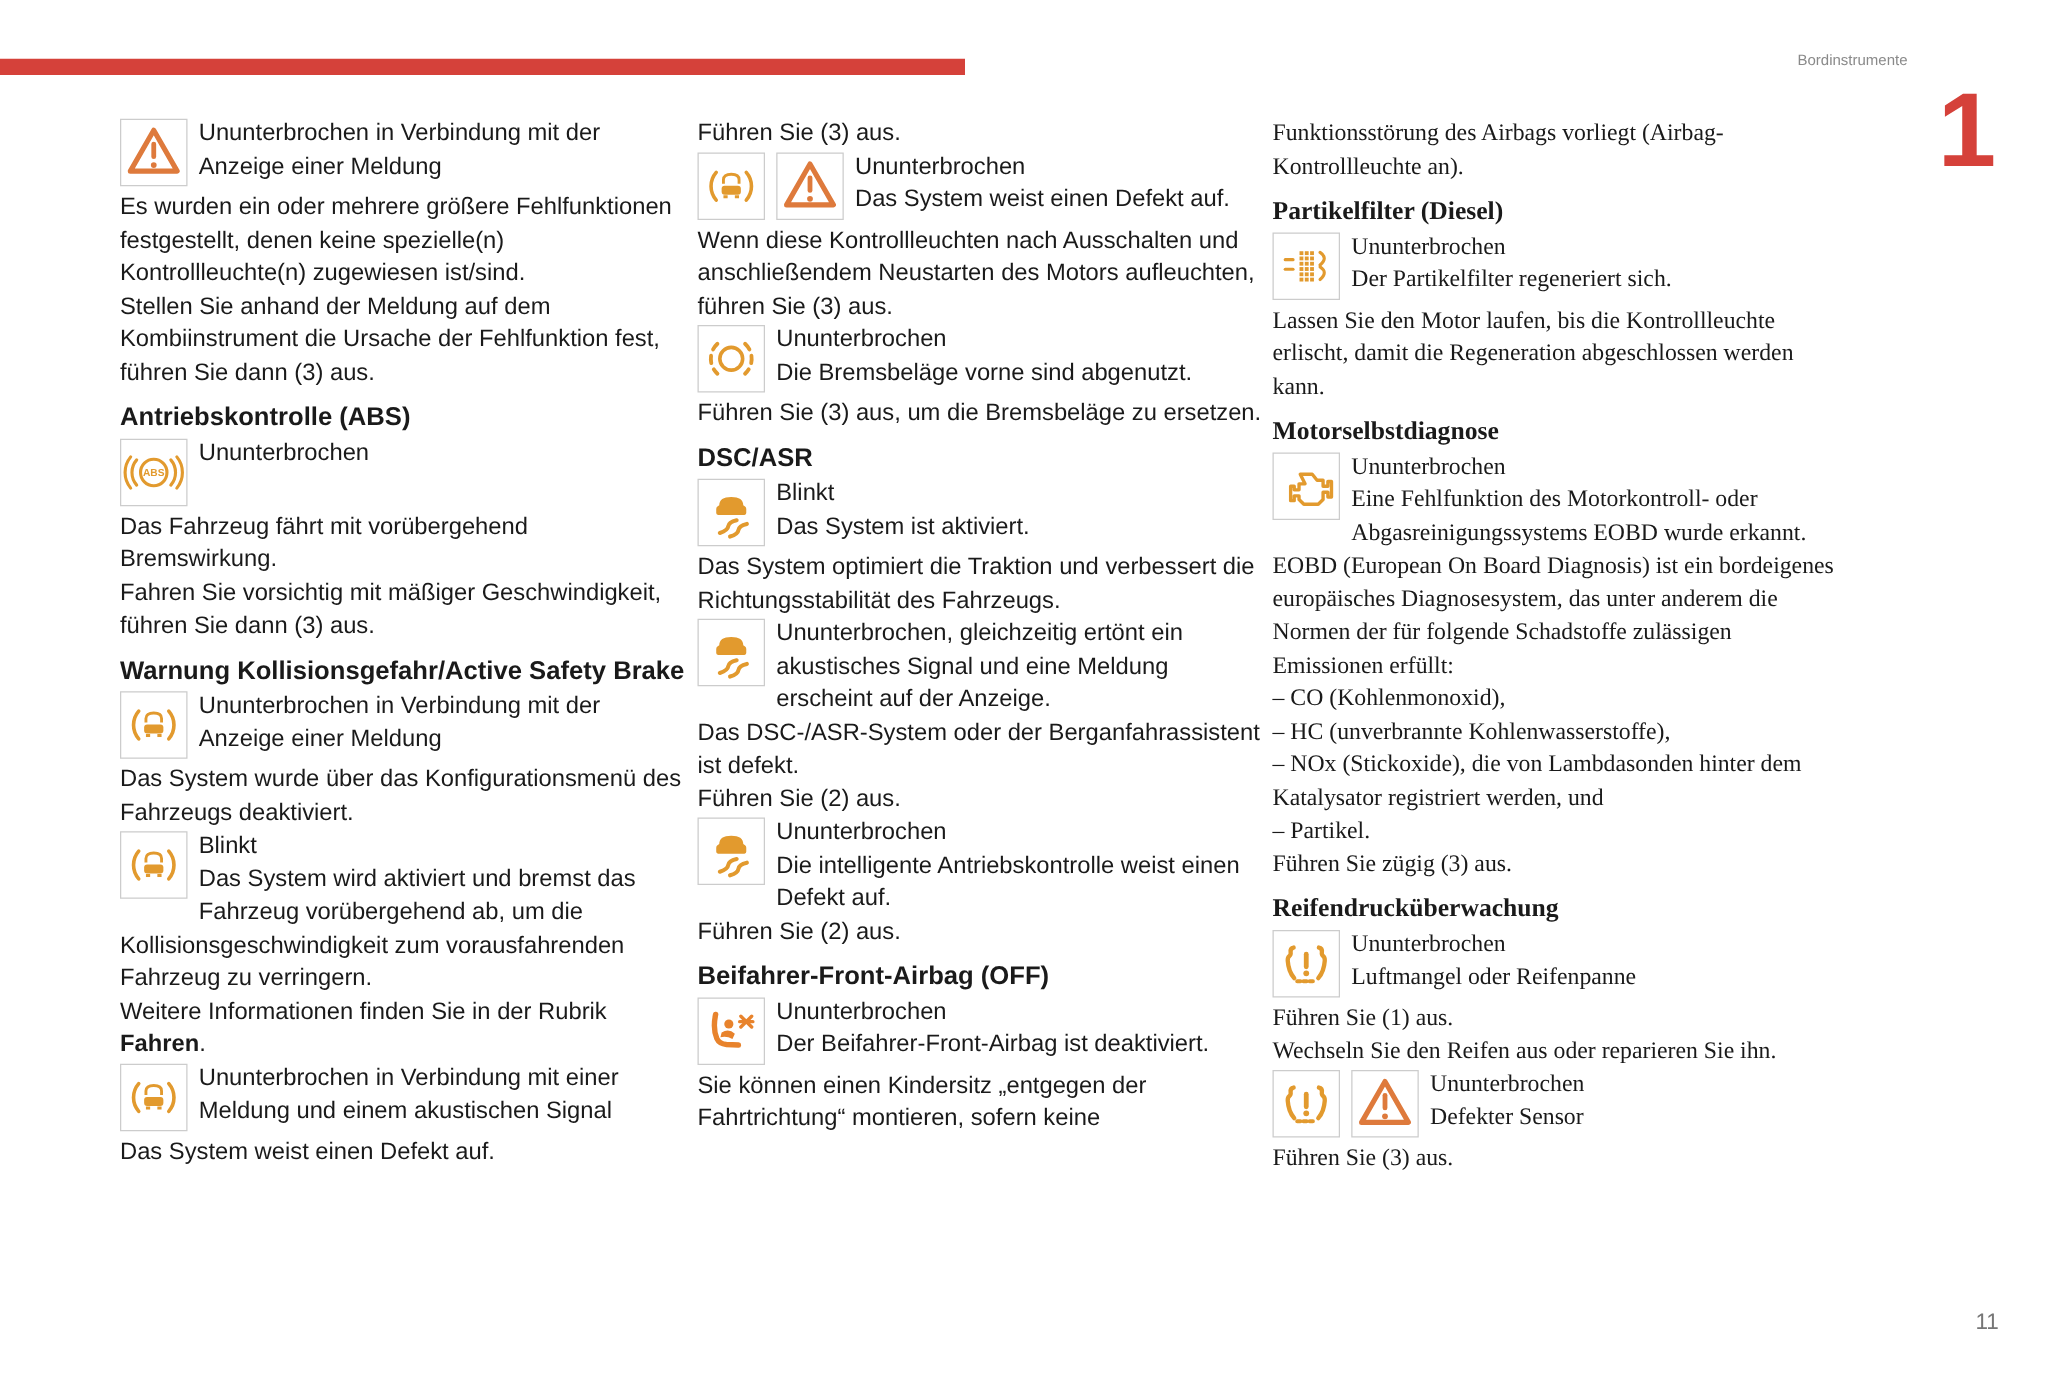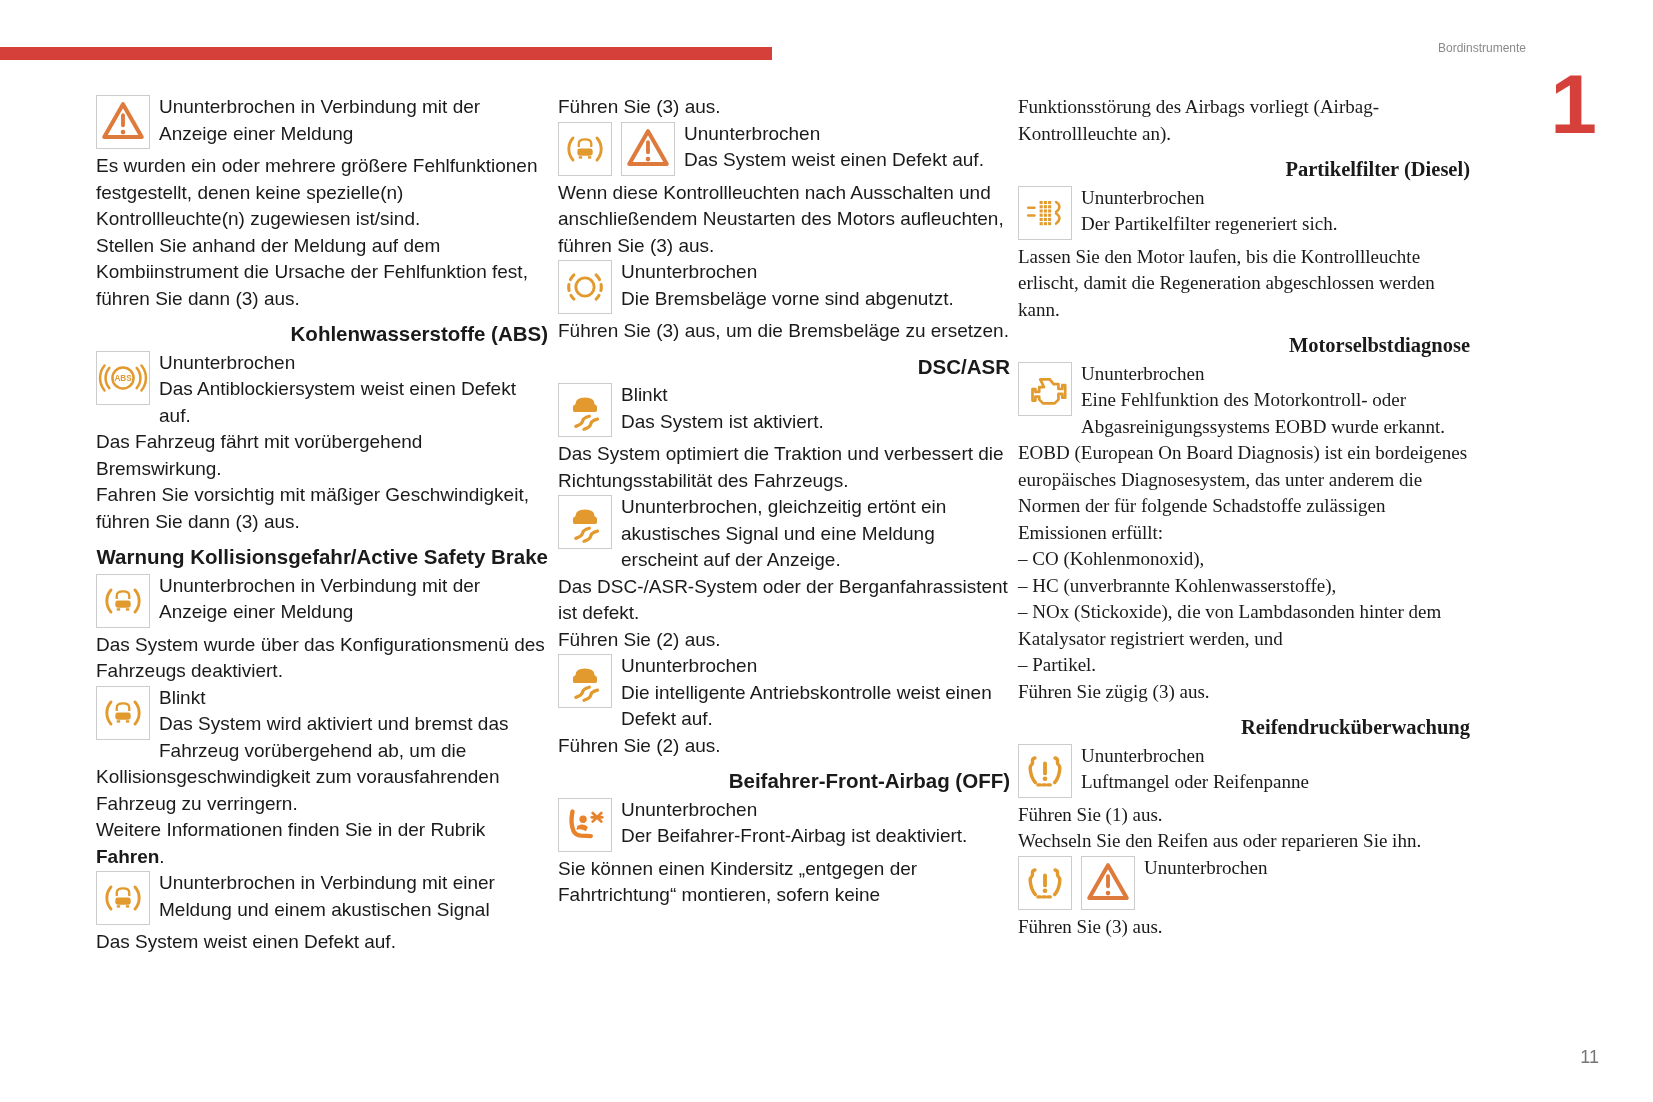--- a/index.html
+++ b/index.html
@@ -13,21 +13,21 @@
   .header-title { position:absolute; top:41px; right:127px; font-size:12px; color:#8a8a8a; }
   .chapter-num { position:absolute; top:62px; right:58px; font-size:84px; font-weight:bold; color:#d5413a; line-height:1; letter-spacing:-2px; }
   .page-num { position:absolute; top:1047px; right:54px; font-size:18px; font-weight:normal; color:#767676; }
 
   .col { position:absolute; top:94px; width:452px; font-size:19px; line-height:26.5px; }
   .col-1 { left:96px; }
   .col-2 { left:558px; }
   .col-3 { left:1018px;font-family:Liberation Serif, serif; }
 
   .para { clear:left; }
-  .heading { clear:left; font-weight:bold; font-size:20.5px; line-height:26.5px; margin-top:9px; margin-bottom:2px;text-align:right; }
+  .heading { clear:left; font-weight:bold; font-size:20.5px; line-height:26.5px; margin-top:9px; margin-bottom:2px; }
   .entry { clear:left; }
   .iconbox {
     float:left; width:54px; height:54px; border:1px solid #cccccc; background:#fff;
     margin:1px 9px 4px 0; display:flex; align-items:center; justify-content:center;
   }
   .iconbox svg { width:50px; height:50px; display:block; }
   .state, .ebody { }
   .ebody.cl { clear:left; }
 </style>
 </head>
@@ -129,29 +129,28 @@
     <span class="iconbox">
         <svg viewBox="0 0 52 52">
           <use href="#i-warn"></use>
         </svg>
       </span>
     <div class="state">Ununterbrochen in Verbindung mit der Anzeige einer Meldung</div>
   </div>
   <p class="para">Es wurden ein oder mehrere größere Fehlfunktionen festgestellt, denen keine spezielle(n) Kontrollleuchte(n) zugewiesen ist/sind.</p>
   <p class="para">Stellen Sie anhand der Meldung auf dem Kombiinstrument die Ursache der Fehlfunktion fest, führen Sie dann (3) aus.</p>
 
-  <div class="heading">Kohlenwasserstoffe (ABS)</div>
+  <div class="heading">Antriebskontrolle (ABS)</div>
   <div class="entry">
     <span class="iconbox">
         <svg viewBox="0 0 52 52">
           <use href="#i-abs"></use>
         </svg>
       </span>
     <div class="state">Ununterbrochen</div>
-    <div class="ebody">Das Antiblockiersystem weist einen Defekt auf.</div>
   </div>
   <p class="para">Das Fahrzeug fährt mit vorübergehend Bremswirkung.</p>
   <p class="para">Fahren Sie vorsichtig mit mäßiger Geschwindigkeit, führen Sie dann (3) aus.</p>
 
   <div class="heading">Warnung Kollisionsgefahr/Active Safety Brake</div>
   <div class="entry">
     <span class="iconbox">
         <svg viewBox="0 0 52 52">
           <use href="#i-asb"></use>
         </svg>
@@ -303,15 +302,16 @@
         <svg viewBox="0 0 52 52">
           <use href="#i-tpms"></use>
         </svg>
       </span>
     <span class="iconbox">
         <svg viewBox="0 0 52 52">
           <use href="#i-warn"></use>
         </svg>
       </span>
     <div class="state">Ununterbrochen</div>
+    <div class="ebody">Defekter Sensor</div>
   </div>
   <p class="para">Führen Sie (3) aus.</p>
 </div>
 
 </body></html>

